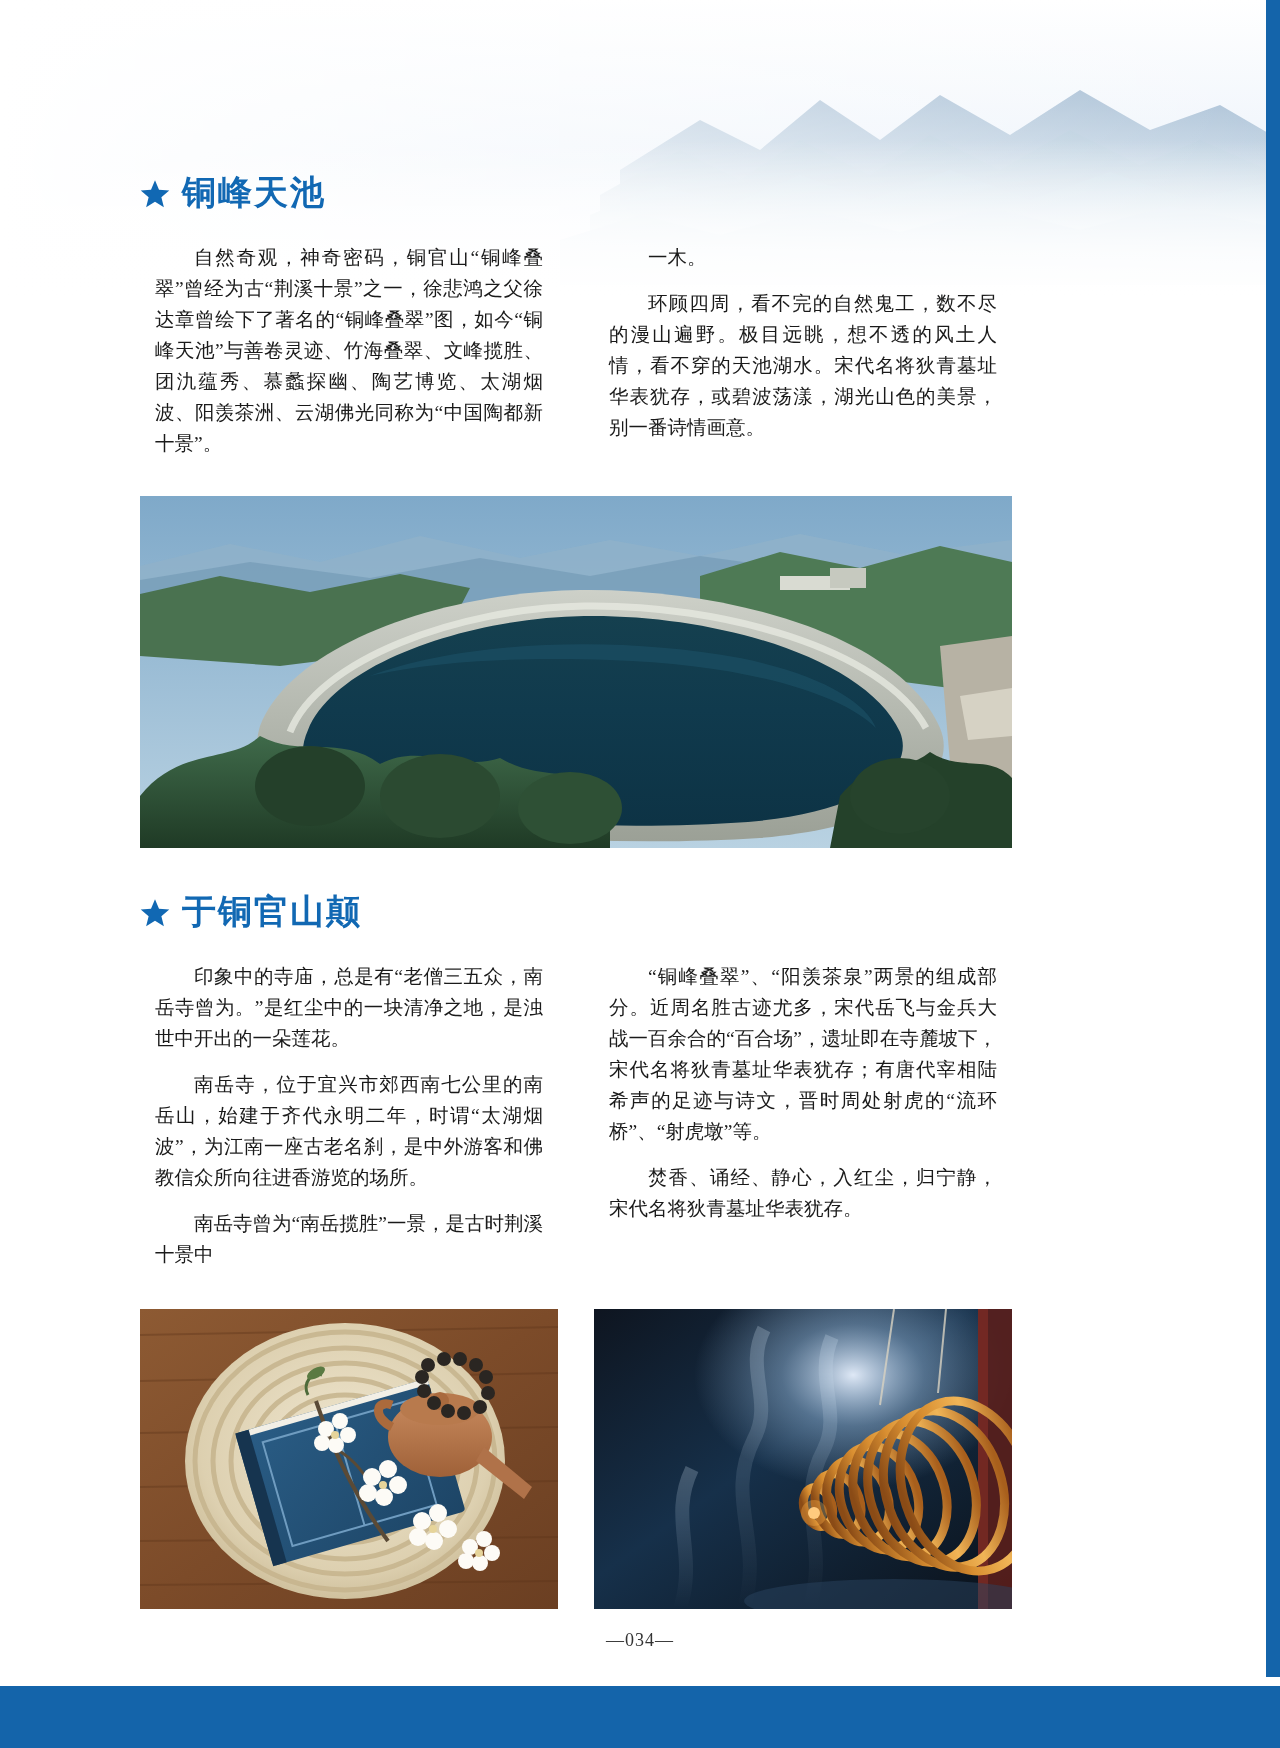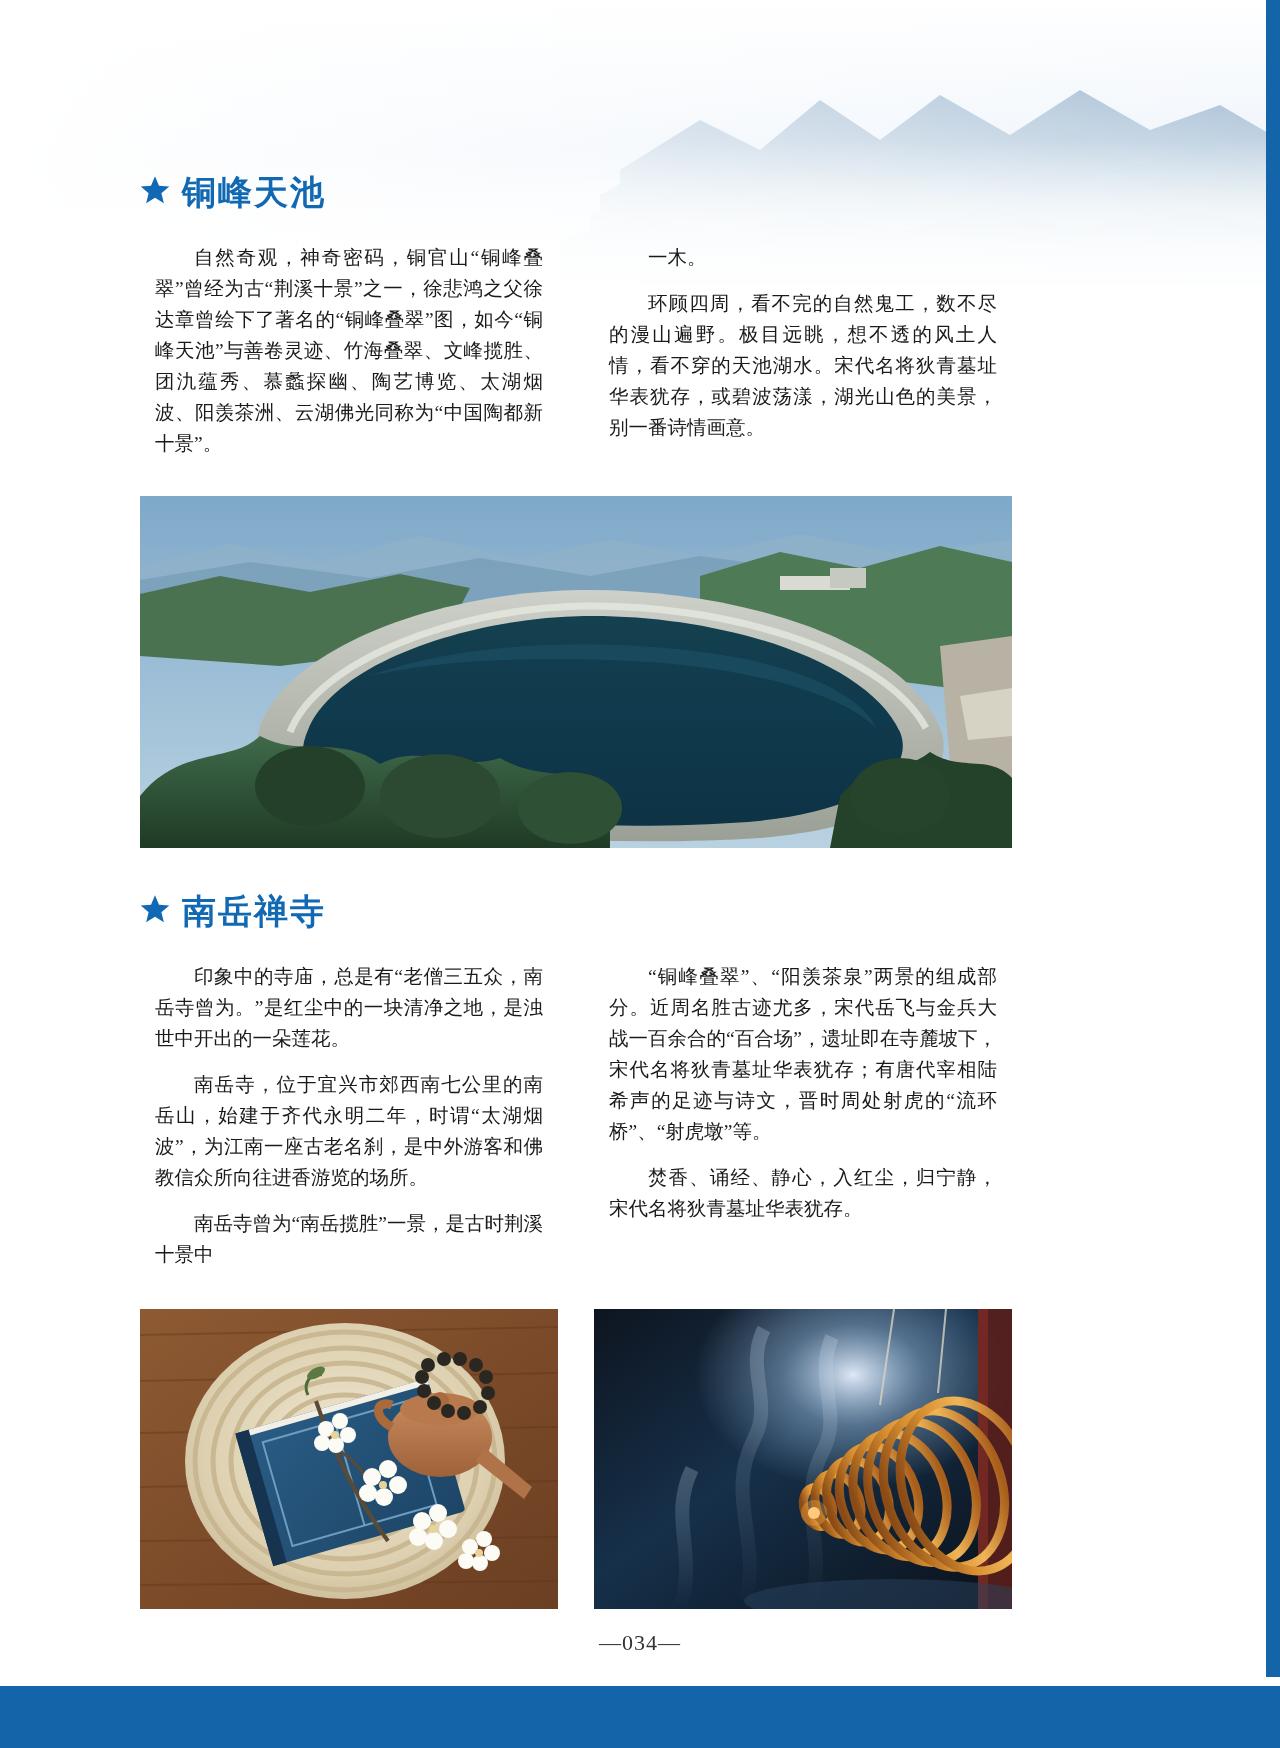--- a/index.html
+++ b/index.html
@@ -60,21 +60,21 @@
   
   .content {
     position: absolute;
     left: 140px;
     top: 0;
     width: 872px;
   }
 
   .section-heading {
     display: flex;
-    align-items: flex-start;
+    align-items: flex-end;
     gap: 12px;
     color: #1168b3;
     font-family: "Liberation Sans", "DejaVu Sans", sans-serif;
     font-weight: bold;
     font-size: 34px;
     letter-spacing: 2px;
     line-height: 1;
   }
   .star-icon {
     display: inline-block;
@@ -123,21 +123,21 @@
   }
   .figure-wide svg, .figure-half svg { display: block; }
 
   .page-number {
     position: absolute;
     left: 0;
     top: 1630px;
     width: 1280px;
     text-align: center;
     font-family: "Liberation Serif", "DejaVu Serif", serif;
-    font-size: 22px;
+    font-size: 18px;
     color: #333333;
     letter-spacing: 1px;
   }
 
   .sec2 { margin-top: 46px; }
 </style>
 </head>
 <body>
 
 <div class="page">
@@ -258,21 +258,21 @@
       </svg>
     </div>
 
     <div class="sec2">
       <div class="section-heading">
         <span class="star-icon">
           <svg width="30" height="30" viewBox="0 0 24 24" xmlns="http://www.w3.org/2000/svg">
             <polygon points="12,1 15.2,8.6 23.4,9.2 17.1,14.6 19.1,22.6 12,18.2 4.9,22.6 6.9,14.6 0.6,9.2 8.8,8.6" fill="#1168b3"></polygon>
           </svg>
         </span>
-        <span>南岳禅寺</span>
+        <span>于铜官山颠</span>
       </div>
 
       <div class="cols">
         <div class="col">
           <p class="body-text">印象中的寺庙，总是有“老僧三五众，南岳寺曾为。”是红尘中的一块清净之地，是浊世中开出的一朵莲花。</p>
           <p class="body-text">南岳寺，位于宜兴市郊西南七公里的南岳山，始建于齐代永明二年，时谓“太湖烟波”，为江南一座古老名刹，是中外游客和佛教信众所向往进香游览的场所。</p>
           <p class="body-text">南岳寺曾为“南岳揽胜”一景，是古时荆溪十景中</p>
         </div>
         <div class="col">
           <p class="body-text">“铜峰叠翠”、“阳羡茶泉”两景的组成部分。近周名胜古迹尤多，宋代岳飞与金兵大战一百余合的“百合场”，遗址即在寺麓坡下，宋代名将狄青墓址华表犹存；有唐代宰相陆希声的足迹与诗文，晋时周处射虎的“流环桥”、“射虎墩”等。</p>

